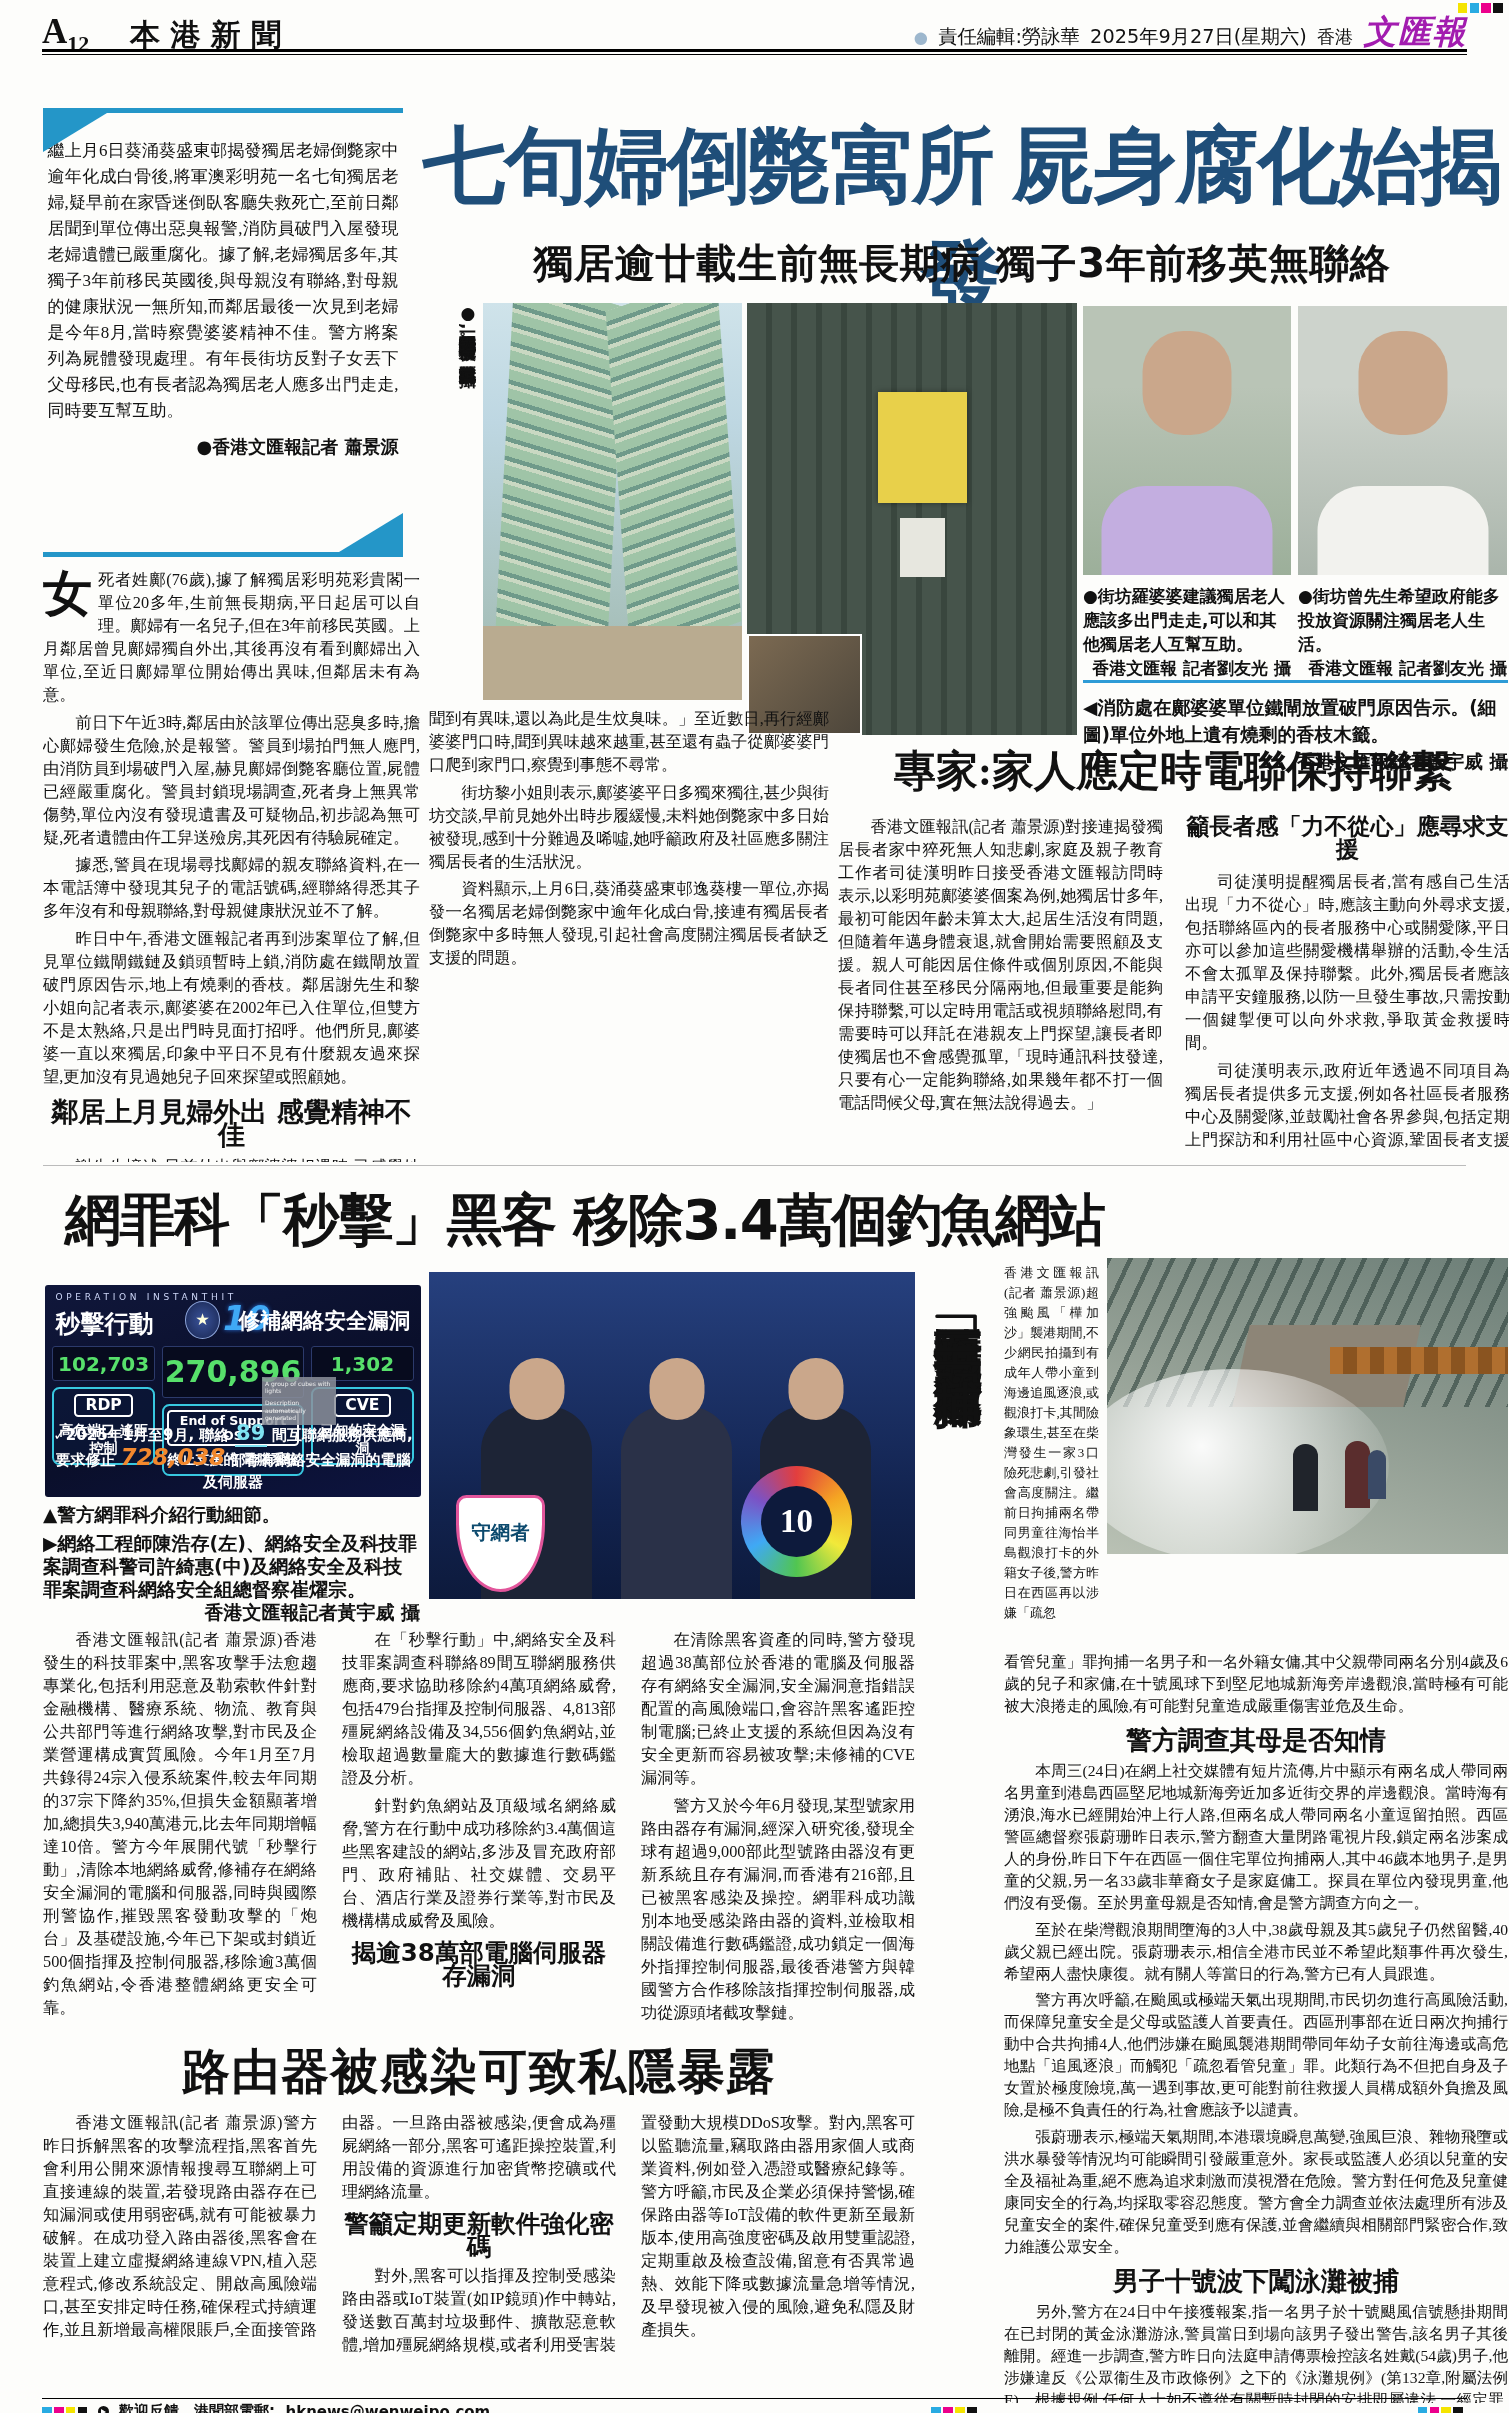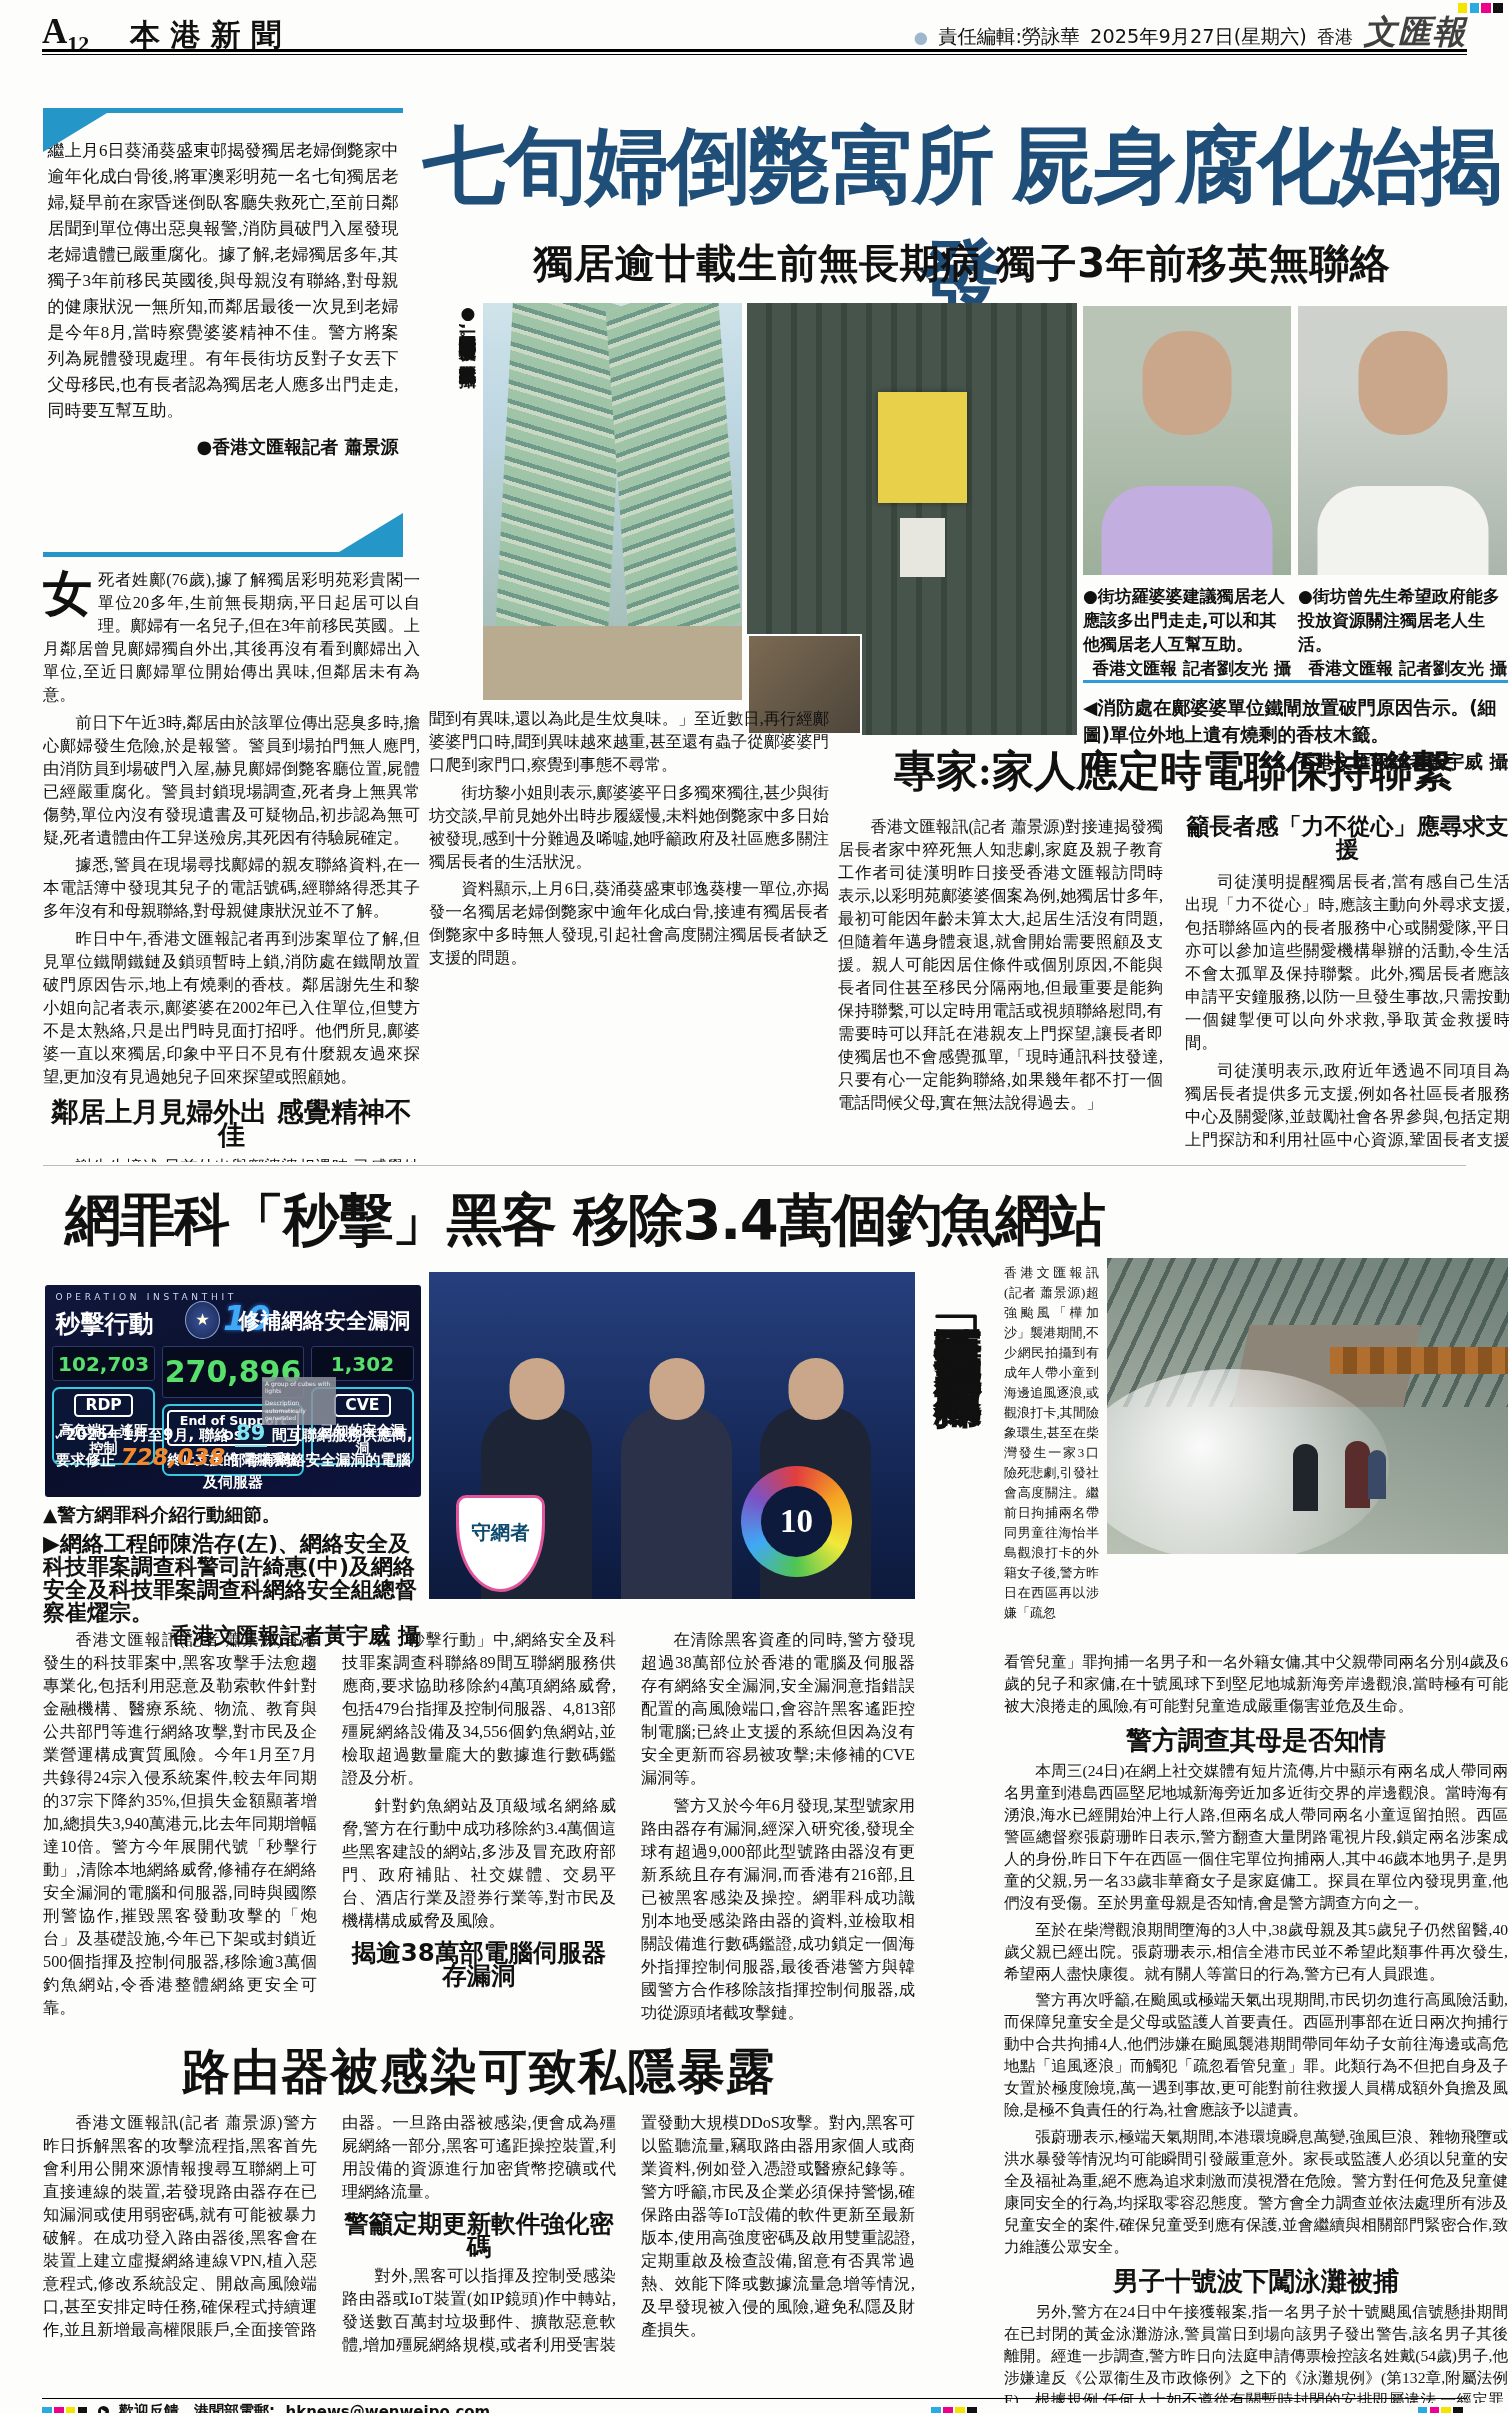--- a/index.html
+++ b/index.html
@@ -10,21 +10,21 @@
   .jt{text-align:justify;}
   p{margin:0 0 4.5px 0;text-indent:2em;}
   p.noind{text-indent:0;}
 
   
   #hdr-pageno{left:42px;top:12px;font-size:35px;font-weight:bold;}
   #hdr-pageno sub{font-size:22px;}
   #hdr-section{left:130px;top:15px;font-size:30px;font-weight:bold;letter-spacing:10.4px;}
   #hdr-right{right:42px;top:19.3px;font-size:19.3px;display:flex;align-items:baseline;gap:10.4px;}
   #hdr-right .dot{color:#9db7cd;font-size:16.3px;}
-  #brand{color:#404040;font-size:33px;font-weight:900;font-style:italic;letter-spacing:1.5px;line-height:.8;}
+  #brand{color:#a21caf;font-size:33px;font-weight:900;font-style:italic;letter-spacing:1.5px;line-height:.8;}
   #rule1{left:42px;right:42px;top:49px;border-top:3px solid #000;}
   #rule2{left:42px;right:42px;top:54px;border-top:0.7px solid #000;}
   .regmarks{display:flex;gap:2.2px;}
   .regmarks i{width:9.7px;height:9.7px;display:block;}
   .rm-c{background:#29abe2;} .rm-m{background:#ec008c;} .rm-y{background:#f5e400;} .rm-k{background:#111;}
   #topmarks{right:6px;top:3px;}
 
   
   #sidebar{left:43px;top:108px;width:360px;height:449px;}
   #sidebar .bar{height:5.2px;background:#2496c8;}
@@ -97,21 +97,21 @@
   .stat.big .num{font-size:30px;padding:7.4px 1.5px;}
   .stat .tagbox{margin-top:6px;border:2.2px solid #38c8e0;border-radius:7.4px;padding:4.5px 3px 6px 3px;background:rgba(10,25,60,.5);}
   .stat .tag{display:inline-block;border:2.2px solid #fff;border-radius:4.5px;font-size:15.6px;font-weight:bold;padding:0.7px 9px;}
   .stat .zh{font-size:14px;font-weight:bold;margin-top:4.5px;line-height:18px;}
   #tooltip{position:absolute;left:217px;top:92px;width:68px;background:rgba(140,145,155,.85);color:#eee;
         font-size:6px;line-height:7.4px;padding:3px;text-align:left;}
   #info .foot{position:absolute;left:6px;right:6px;bottom:4.5px;text-align:center;font-size:15px;font-weight:bold;line-height:22px;}
   #info .foot .isp{color:#7fe3f2;font-size:21px;border-bottom:2.2px solid #7fe3f2;padding:0 1.5px;}
   #info .foot .fix{color:#f2882d;font-size:23px;font-weight:900;font-style:italic;}
   #cap-info{left:43px;top:1502px;width:377px;font-size:18.6px;font-weight:bold;}
-  #cap-cyb{left:43px;top:1532px;width:377px;font-size:22px;font-weight:bold;line-height:23px;}
+  #cap-cyb{left:43px;top:1532px;width:377px;font-size:19px;font-weight:bold;line-height:23px;}
   #ph-cyb{left:429px;top:1272px;width:486px;height:327px;background:linear-gradient(180deg,#26407e,#12234f 70%,#0d1a3c);}
   #ph-cyb .fig{position:absolute;bottom:0;width:111px;height:193px;border-radius:45px 45px 0 0;background:#1d2436;}
   #ph-cyb .fig .head{top:-48px;width:55px;height:62px;border-radius:30px;}
   #ph-cyb .f1{left:52px;} #ph-cyb .f2{left:192px;background:#2a3148;} #ph-cyb .f3{left:331px;}
   #ph-cyb .shield{position:absolute;left:27px;bottom:7.4px;width:89px;height:97px;background:#fff;border:3.7px solid #e2559b;
         border-radius:10.4px 10.4px 50% 50%/10.4px 10.4px 70% 70%;text-align:center;color:#0c4a6e;font-weight:900;font-size:19.3px;padding-top:21px;box-sizing:border-box;}
   #ph-cyb .wheel{position:absolute;left:312px;bottom:22px;width:111px;height:111px;border-radius:50%;
         background:conic-gradient(#e23e3e,#f5a623,#f1e93a,#51c551,#3fa9f5,#7b52c5,#e23e3e);display:flex;align-items:center;justify-content:center;}
   #ph-cyb .wheel b{width:71px;height:71px;border-radius:50%;background:#0d1a3c;color:#fff;font-size:33px;display:flex;align-items:center;justify-content:center;}
   #cyb-body{left:43px;top:1628px;width:872px;height:400px;column-count:3;column-gap:25px;overflow:hidden;}

